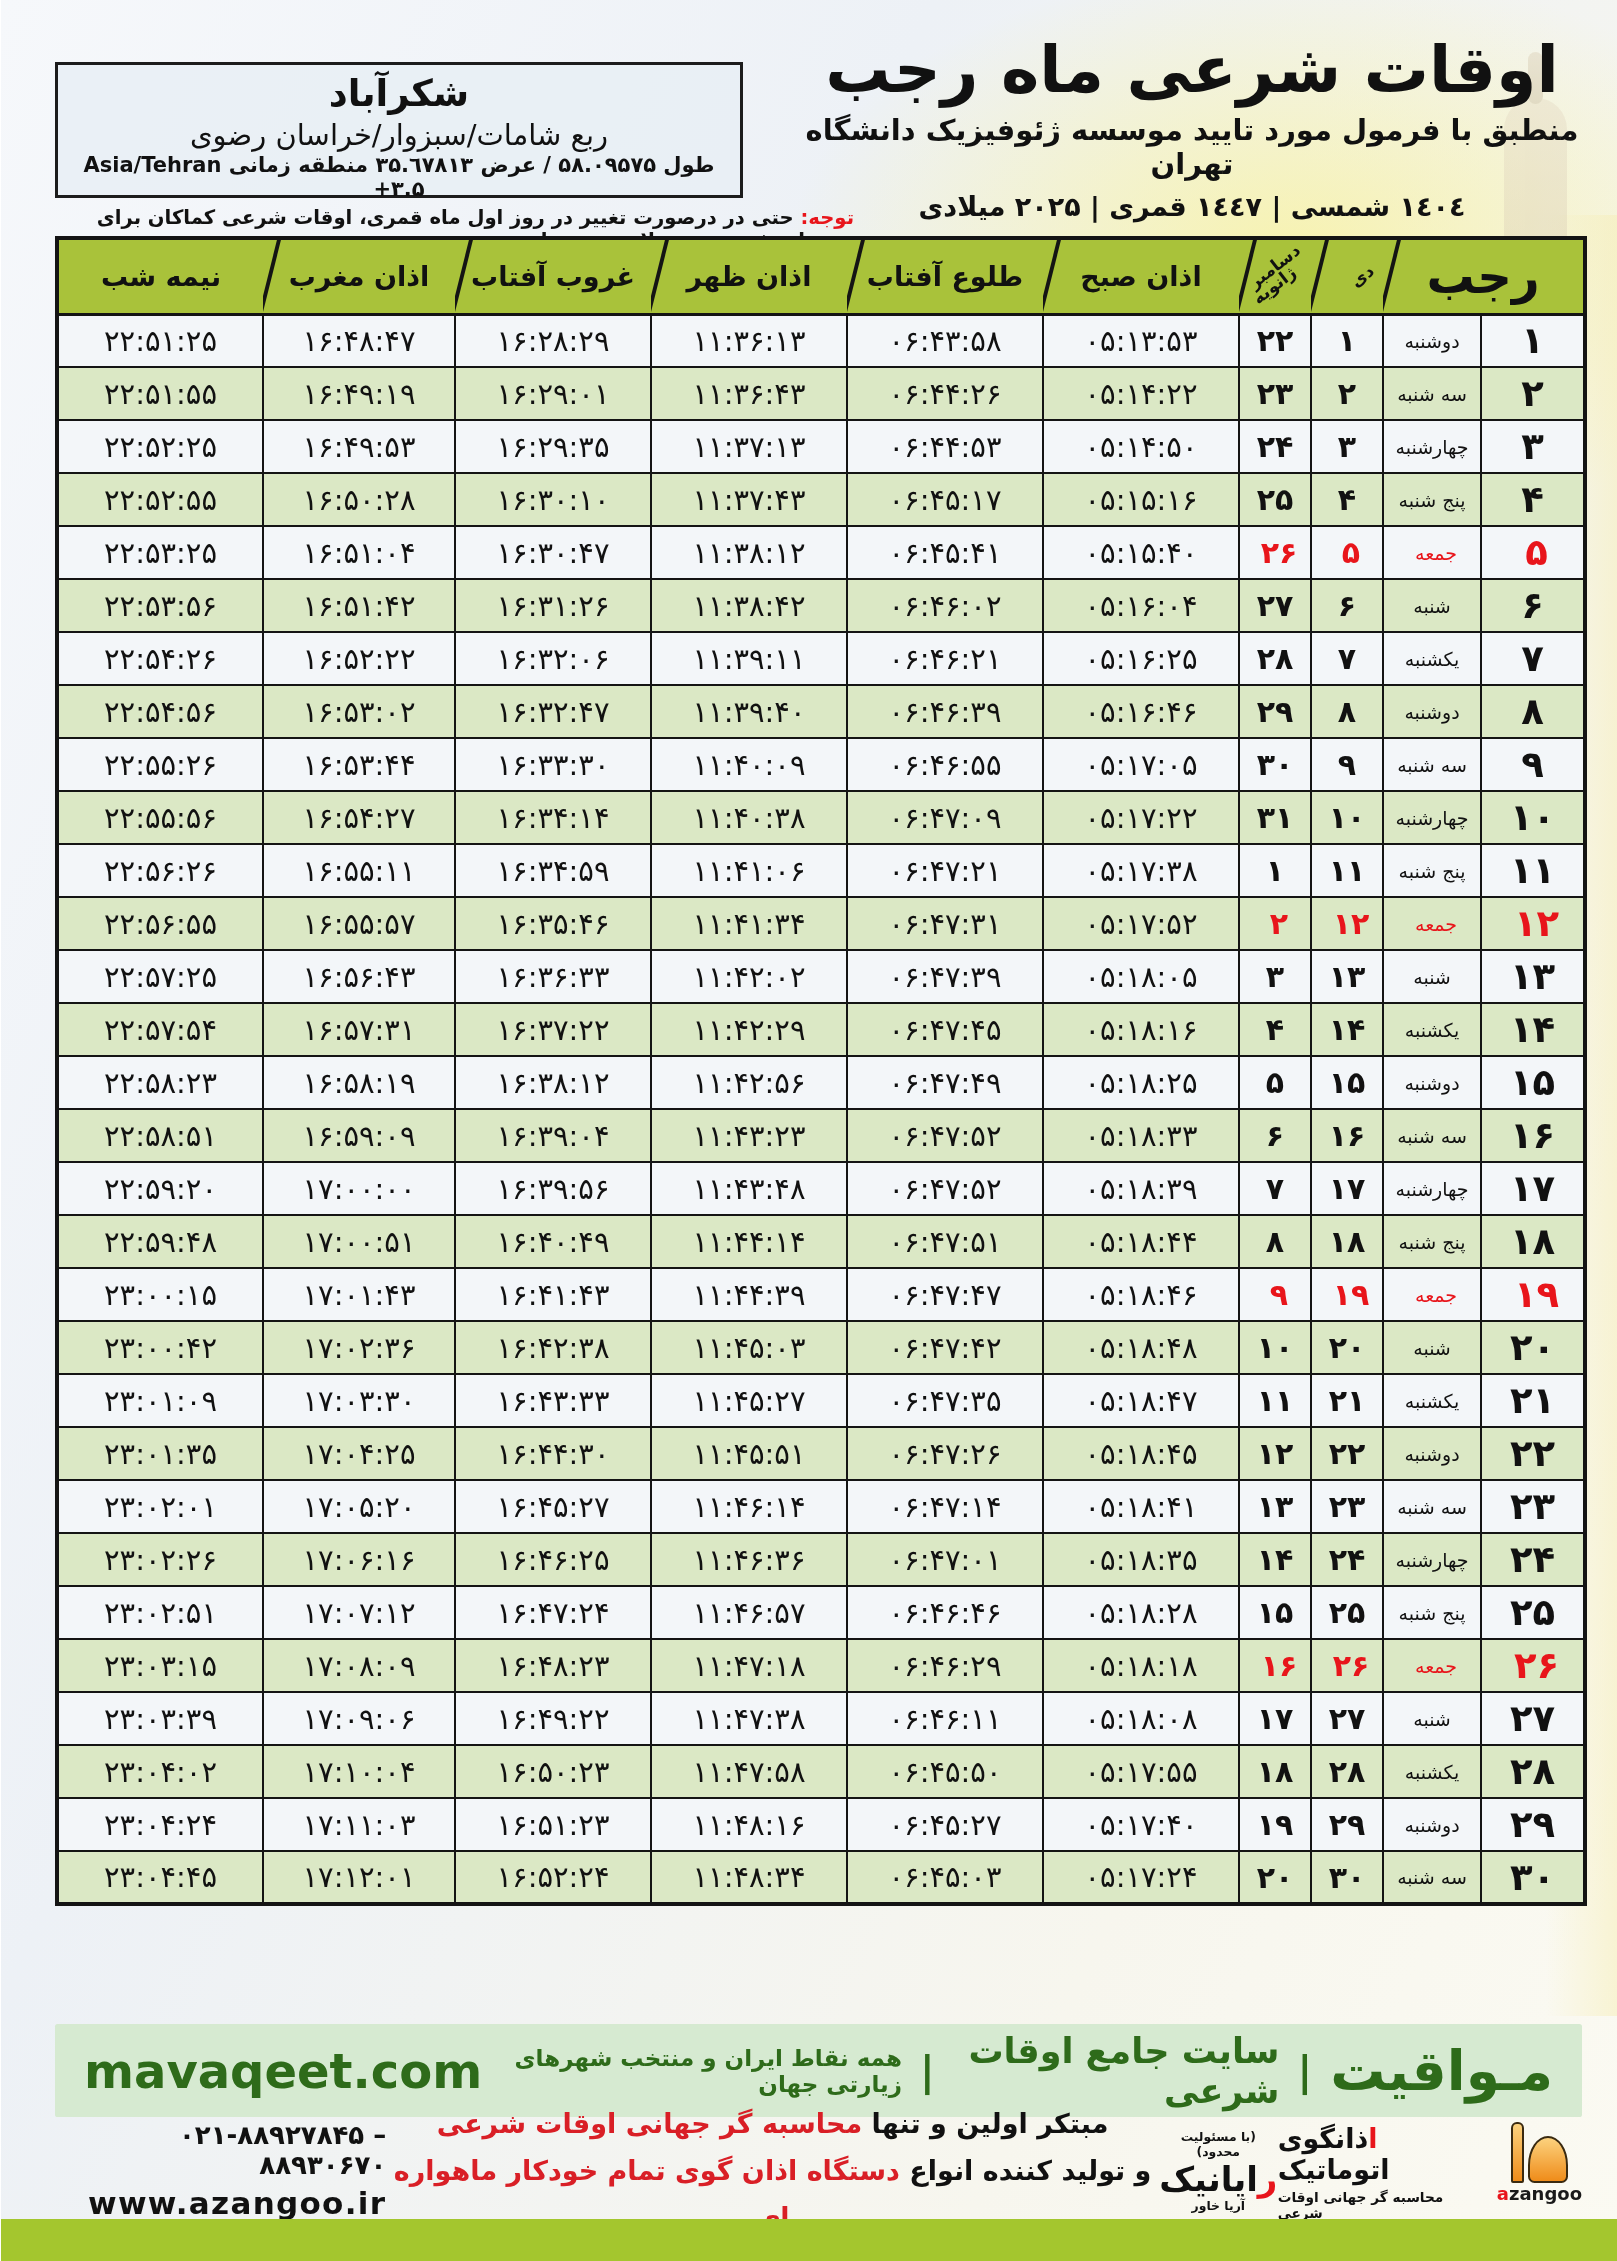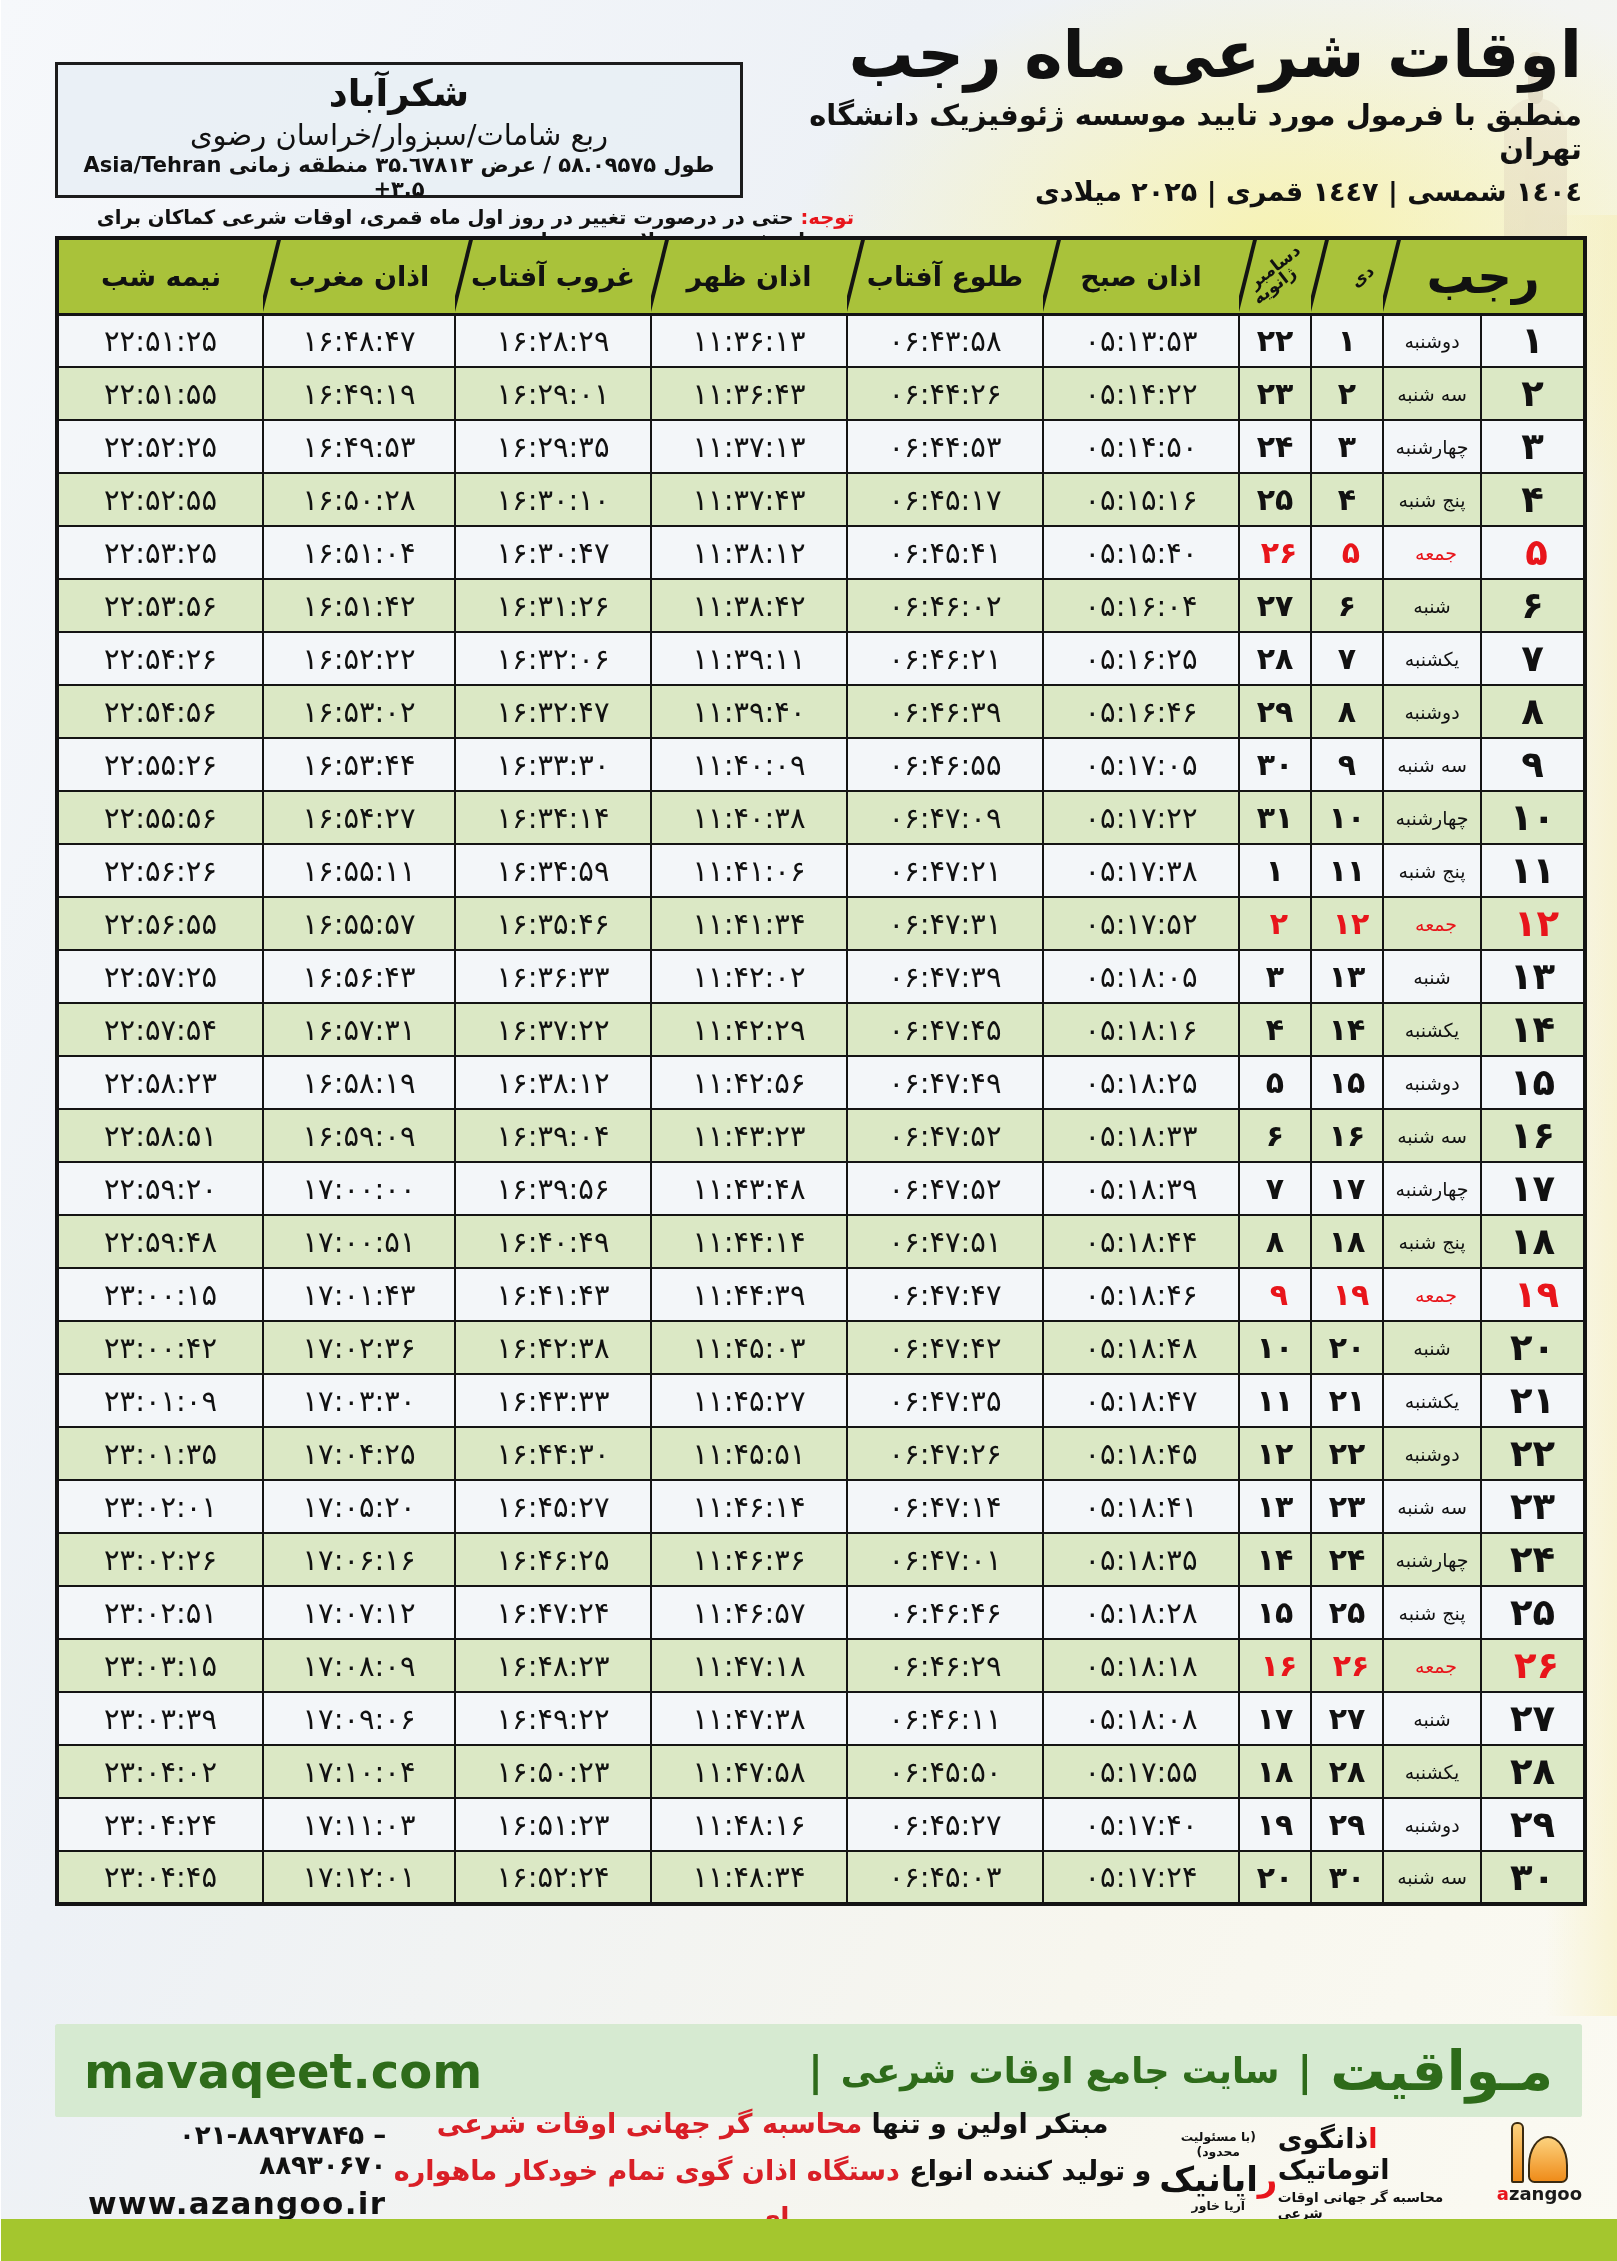--- a/index.html
+++ b/index.html
@@ -18,21 +18,21 @@
                 background: linear-gradient(#d8cab0,#c3b49a); border-radius:7.8px; }
 
   
   .info-box { position:absolute; left:55px; top:62px; width:688px; height:136px;
               border:3.3px solid #1c1c1c; background: rgba(232,238,245,.85); text-align:center; padding-top:7.8px; }
   .info-city { font-size:37px; font-weight:bold; line-height:1.15; }
   .info-region { font-size:29px; margin-top:2.6px; }
   .info-coords { font-size:21px; font-weight:bold; margin-top:1px; }
 
   
-  .title-block { position:absolute; left:802px; top:16px; width:780px; text-align:right; }
+  .title-block { position:absolute; left:802px; top:31px; width:780px; text-align:center; }
   .main-title { font-size:65px; font-weight:bold; line-height:1.2; }
   .sub-title { font-size:29px; font-weight:bold; margin-top:3.9px; }
   .date-line { font-size:27px; margin-top:10.4px; font-weight:bold; }
 
   
   .note { position:absolute; left:55px; top:206px; width:799px; font-size:19.6px; font-weight:bold; text-align:right; }
   .note-prefix { color:#e8151b; }
 
   
   table.times { position:absolute; left:55px; top:236px; width:1527px; border-collapse:collapse; table-layout:fixed;
@@ -522,20 +522,21 @@
           <td class="time">۲۳:۰۴:۴۵</td>
         </tr>
       </tbody>
   </table>
 
   <div class="mv-bar">
     <span class="mv-brand">مـواقیت</span>
     <span class="mv-sep">|</span>
     <span class="mv-t1">سایت جامع اوقات شرعی</span>
     <span class="mv-sep">|</span>
+    <span class="mv-t2">همه نقاط ایران و منتخب شهرهای زیارتی جهان</span>
     <span class="mv-url">mavaqeet.com</span>
   </div>
 
   <div class="footer">
     <div class="az-logo">
       <div class="az-icons">
         <div class="az-shapes">
           <div class="az-dome"></div>
           <div class="az-tower"></div>
         </div>

